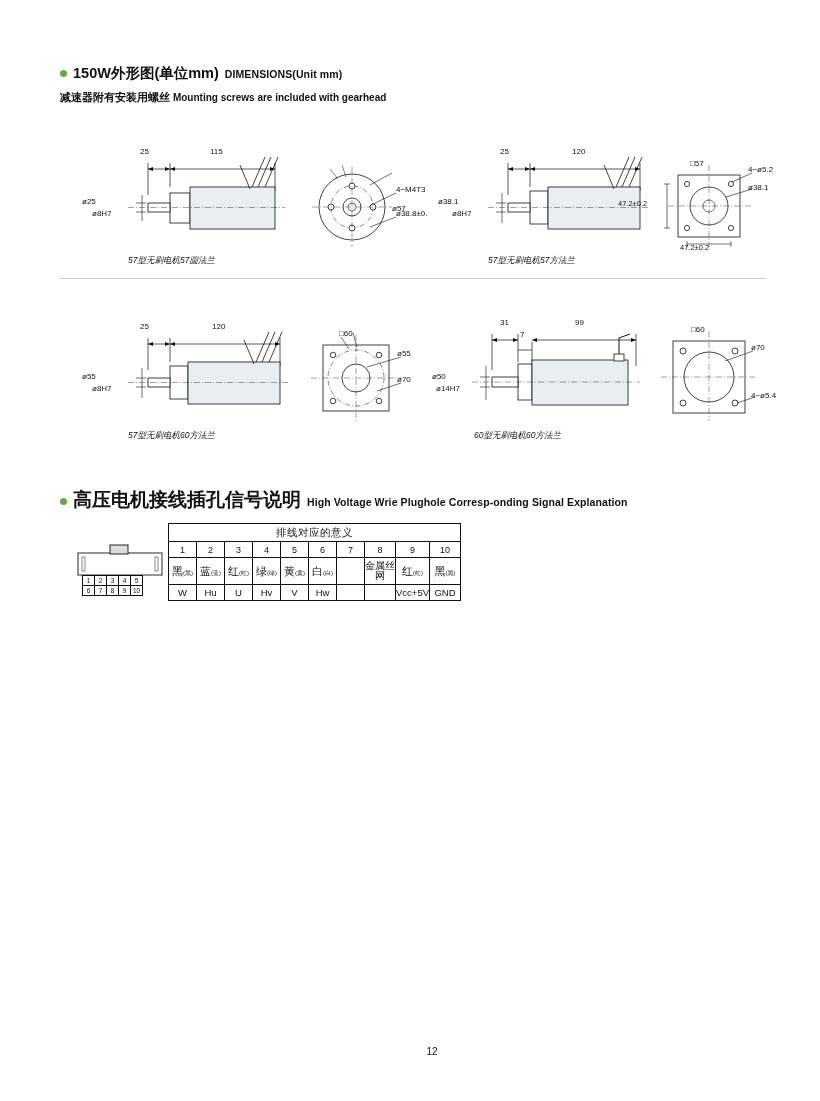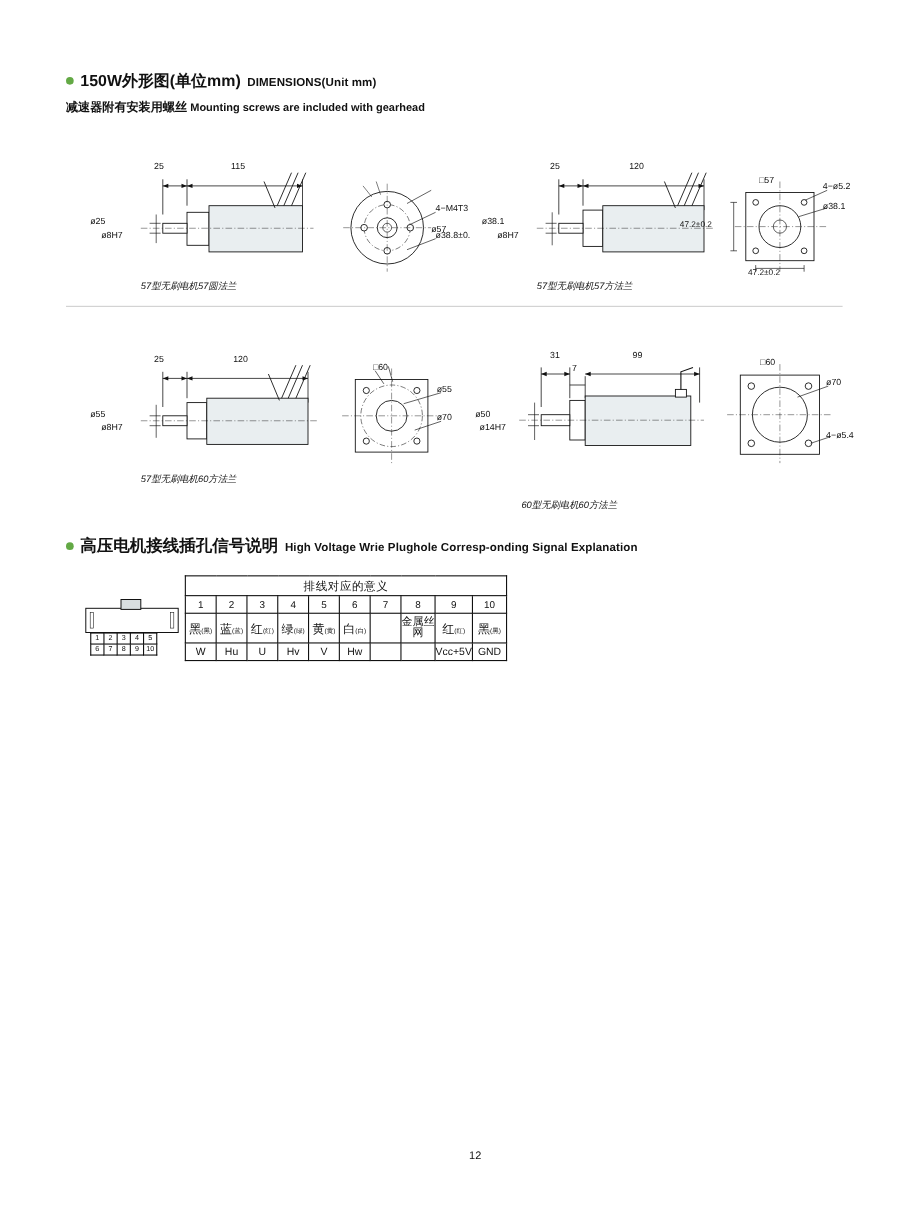--- a/index.html
+++ b/index.html
@@ -438,21 +438,21 @@
           <line x1="40" y1="67" x2="50" y2="67"></line>
         </g>
 
         <path d="M179 34 L179 18 L190 14" stroke="#111" stroke-width="1" fill="none"></path>
       </svg>
       <div class="dim-label" style="left:44px; top:-2px;padding-left:16px;">31</div>
       <div class="dim-label" style="left:80px; top:10px;">7</div>
       <div class="dim-label" style="left:135px; top:-2px;">99</div>
       <div class="dim-label" style="left:-8px; top:52px;">ø50</div>
       <div class="dim-label" style="left:-4px; top:64px;">ø14H7</div>
-      <div class="fig-caption" style="left:34px; top:110px;margin-top:24px;">60型无刷电机60方法兰</div>
+      <div class="fig-caption" style="left:34px; top:110px;">60型无刷电机60方法兰</div>
     </div>
 
     <div class="fig" style="left:595px; top:188px;">
       <svg width="130" height="100" viewBox="0 0 130 100">
         <rect x="18" y="18" width="72" height="72" stroke="#111" stroke-width="0.8" fill="#ffffff"></rect>
         <circle cx="54" cy="54" r="25" stroke="#111" stroke-width="0.8" fill="#ffffff"></circle>
         <g stroke="#111" stroke-width="0.8" fill="#ffffff">
           <circle cx="28" cy="28" r="3"></circle>
           <circle cx="80" cy="28" r="3"></circle>
           <circle cx="28" cy="80" r="3"></circle>
@@ -471,21 +471,21 @@
       <div class="dim-label" style="left:96px; top:20px;">ø70</div>
       <div class="dim-label" style="left:96px; top:68px;">4−ø5.4</div>
     </div>
 
   </div>
 
   <div class="sep" style="top:278px;"></div>
 
   <div class="section-head" style="left:60px; top:487px;">
     <span class="bullet"></span>
-    <span class="head-cn" style="font-size:15px;">高压电机接线插孔信号说明</span>
+    <span class="head-cn" style="font-size:19px;">高压电机接线插孔信号说明</span>
     <span class="head-en">High Voltage Wrie Plughole Corresp-onding Signal Explanation</span>
   </div>
 
   <div class="conn-wrap">
 
     <div class="connector">
       <svg width="92" height="34" viewBox="0 0 92 34" style="margin-left:4px;">
         <rect x="2" y="10" width="84" height="22" stroke="#111" stroke-width="0.9" fill="#ffffff"></rect>
         <rect x="34" y="2" width="18" height="9" stroke="#111" stroke-width="0.9" fill="#d8dee0"></rect>
         <rect x="6" y="14" width="3" height="14" stroke="#111" stroke-width="0.5" fill="#fff"></rect>

